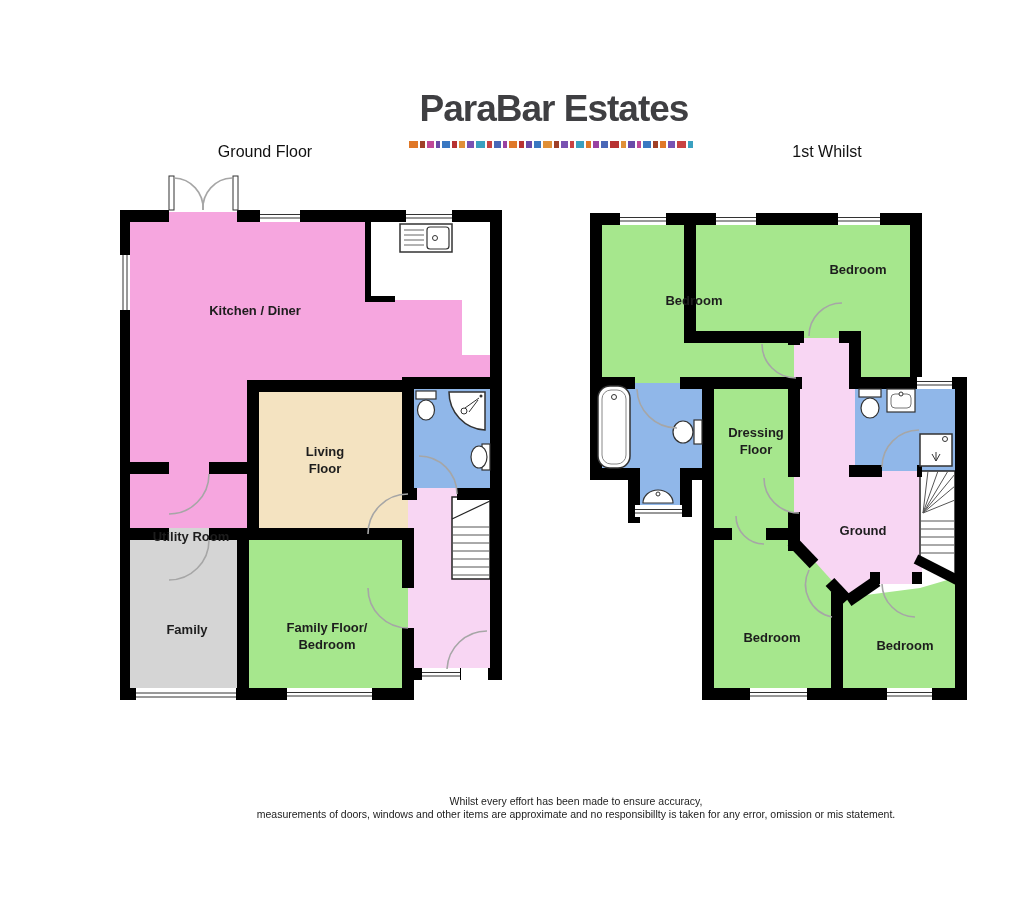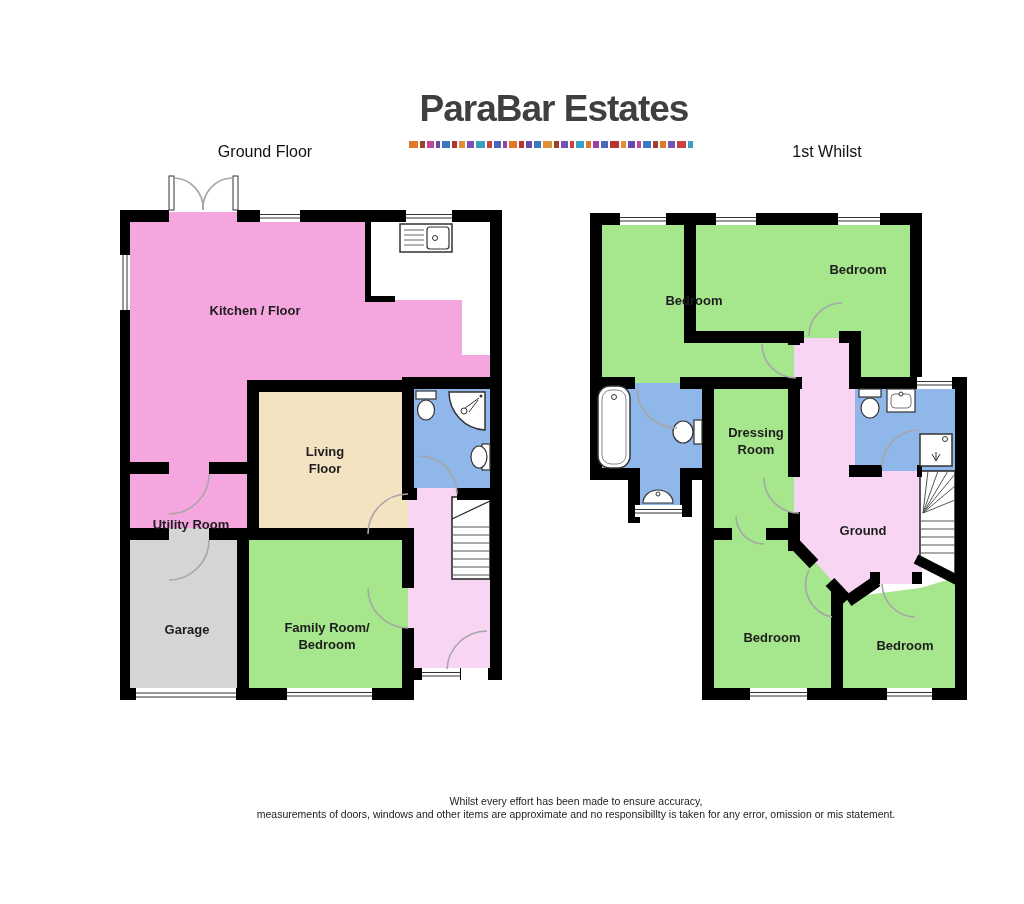--- a/index.html
+++ b/index.html
@@ -301,28 +301,28 @@
     </g>
   </g>
 </svg>
 
   <div class="logo-title">ParaBar Estates</div>
   <div class="logo-dashes"><span style="display: inline-block; height: 7px; margin-right: 2px; vertical-align: top; width: 9px; background: rgb(224, 120, 40);"></span><span style="display: inline-block; height: 7px; margin-right: 2px; vertical-align: top; width: 5px; background: rgb(160, 64, 40);"></span><span style="display: inline-block; height: 7px; margin-right: 2px; vertical-align: top; width: 7px; background: rgb(192, 72, 152);"></span><span style="display: inline-block; height: 7px; margin-right: 2px; vertical-align: top; width: 4px; background: rgb(106, 74, 168);"></span><span style="display: inline-block; height: 7px; margin-right: 2px; vertical-align: top; width: 8px; background: rgb(58, 120, 194);"></span><span style="display: inline-block; height: 7px; margin-right: 2px; vertical-align: top; width: 5px; background: rgb(184, 50, 50);"></span><span style="display: inline-block; height: 7px; margin-right: 2px; vertical-align: top; width: 6px; background: rgb(224, 144, 56);"></span><span style="display: inline-block; height: 7px; margin-right: 2px; vertical-align: top; width: 7px; background: rgb(120, 82, 178);"></span><span style="display: inline-block; height: 7px; margin-right: 2px; vertical-align: top; width: 9px; background: rgb(58, 160, 192);"></span><span style="display: inline-block; height: 7px; margin-right: 2px; vertical-align: top; width: 5px; background: rgb(200, 66, 66);"></span><span style="display: inline-block; height: 7px; margin-right: 2px; vertical-align: top; width: 7px; background: rgb(74, 104, 184);"></span><span style="display: inline-block; height: 7px; margin-right: 2px; vertical-align: top; width: 4px; background: rgb(154, 66, 162);"></span><span style="display: inline-block; height: 7px; margin-right: 2px; vertical-align: top; width: 8px; background: rgb(224, 120, 40);"></span><span style="display: inline-block; height: 7px; margin-right: 2px; vertical-align: top; width: 5px; background: rgb(184, 50, 50);"></span><span style="display: inline-block; height: 7px; margin-right: 2px; vertical-align: top; width: 6px; background: rgb(106, 74, 168);"></span><span style="display: inline-block; height: 7px; margin-right: 2px; vertical-align: top; width: 7px; background: rgb(58, 120, 194);"></span><span style="display: inline-block; height: 7px; margin-right: 2px; vertical-align: top; width: 9px; background: rgb(224, 144, 56);"></span><span style="display: inline-block; height: 7px; margin-right: 2px; vertical-align: top; width: 5px; background: rgb(160, 64, 40);"></span><span style="display: inline-block; height: 7px; margin-right: 2px; vertical-align: top; width: 7px; background: rgb(120, 82, 178);"></span><span style="display: inline-block; height: 7px; margin-right: 2px; vertical-align: top; width: 4px; background: rgb(200, 66, 66);"></span><span style="display: inline-block; height: 7px; margin-right: 2px; vertical-align: top; width: 8px; background: rgb(58, 160, 192);"></span><span style="display: inline-block; height: 7px; margin-right: 2px; vertical-align: top; width: 5px; background: rgb(224, 120, 40);"></span><span style="display: inline-block; height: 7px; margin-right: 2px; vertical-align: top; width: 6px; background: rgb(154, 66, 162);"></span><span style="display: inline-block; height: 7px; margin-right: 2px; vertical-align: top; width: 7px; background: rgb(74, 104, 184);"></span><span style="display: inline-block; height: 7px; margin-right: 2px; vertical-align: top; width: 9px; background: rgb(184, 50, 50);"></span><span style="display: inline-block; height: 7px; margin-right: 2px; vertical-align: top; width: 5px; background: rgb(224, 144, 56);"></span><span style="display: inline-block; height: 7px; margin-right: 2px; vertical-align: top; width: 7px; background: rgb(106, 74, 168);"></span><span style="display: inline-block; height: 7px; margin-right: 2px; vertical-align: top; width: 4px; background: rgb(192, 72, 152);"></span><span style="display: inline-block; height: 7px; margin-right: 2px; vertical-align: top; width: 8px; background: rgb(58, 120, 194);"></span><span style="display: inline-block; height: 7px; margin-right: 2px; vertical-align: top; width: 5px; background: rgb(160, 64, 40);"></span><span style="display: inline-block; height: 7px; margin-right: 2px; vertical-align: top; width: 6px; background: rgb(224, 120, 40);"></span><span style="display: inline-block; height: 7px; margin-right: 2px; vertical-align: top; width: 7px; background: rgb(120, 82, 178);"></span><span style="display: inline-block; height: 7px; margin-right: 2px; vertical-align: top; width: 9px; background: rgb(200, 66, 66);"></span><span style="display: inline-block; height: 7px; margin-right: 2px; vertical-align: top; width: 5px; background: rgb(58, 160, 192);"></span></div>
 
   <div class="floor-header" style="left:133px;top:143px;width:200px;">Ground Floor</div>
   <div class="floor-header" style="left:720px;top:143px;width:150px;">1st Whilst</div>
 
-  <div class="room-label" style="left:138px;top:302px;width:170px;">Kitchen / Floor</div>
+  <div class="room-label" style="left:138px;top:302px;width:170px;">Kitchen / Diner</div>
   <div class="room-label" style="left:258px;top:443px;width:70px;">Living Floor</div>
-  <div class="room-label" style="left:89px;top:516px;width:140px;">Utility Room</div>
-  <div class="room-label" style="left:105px;top:621px;width:100px;">Garage</div>
-  <div class="room-label" style="left:238px;top:619px;width:114px;">Family Room/ Bedroom</div>
+  <div class="room-label" style="left:89px;top:528px;width:140px;">Utility Room</div>
+  <div class="room-label" style="left:105px;top:621px;width:100px;">Family</div>
+  <div class="room-label" style="left:238px;top:619px;width:114px;">Family Floor/ Bedroom</div>
   <div class="room-label" style="left:612px;top:292px;width:100px;">Bedroom</div>
   <div class="room-label" style="left:776px;top:261px;width:100px;">Bedroom</div>
-  <div class="room-label" style="left:684px;top:424px;width:80px;">Dressing Room</div>
+  <div class="room-label" style="left:684px;top:424px;width:80px;">Dressing Floor</div>
   <div class="room-label" style="left:781px;top:522px;width:100px;">Ground</div>
   <div class="room-label" style="left:690px;top:629px;width:100px;">Bedroom</div>
   <div class="room-label" style="left:823px;top:637px;width:100px;">Bedroom</div>
 
   <div class="footer">
     <div>Whilst every effort has been made to ensure accuracy,</div>
     <div>measurements of doors, windows and other items are approximate and no responsibillty is taken for any error, omission or mis statement.</div>
   </div>
 
 </div>

